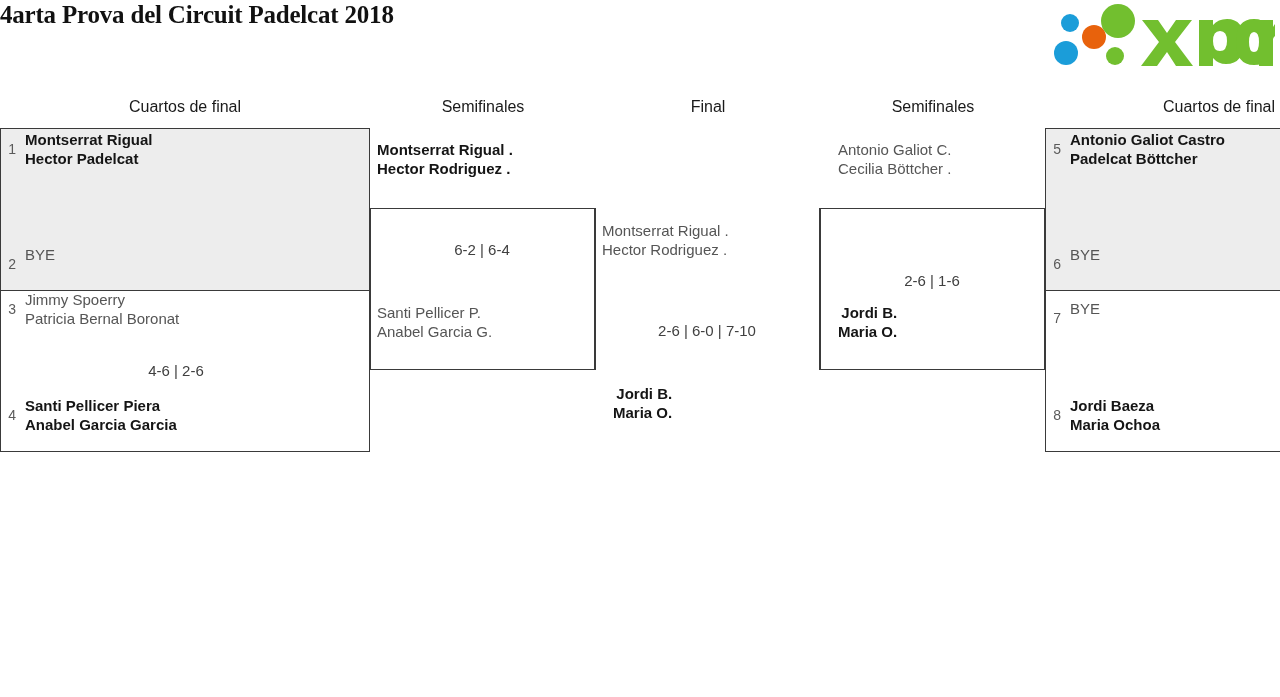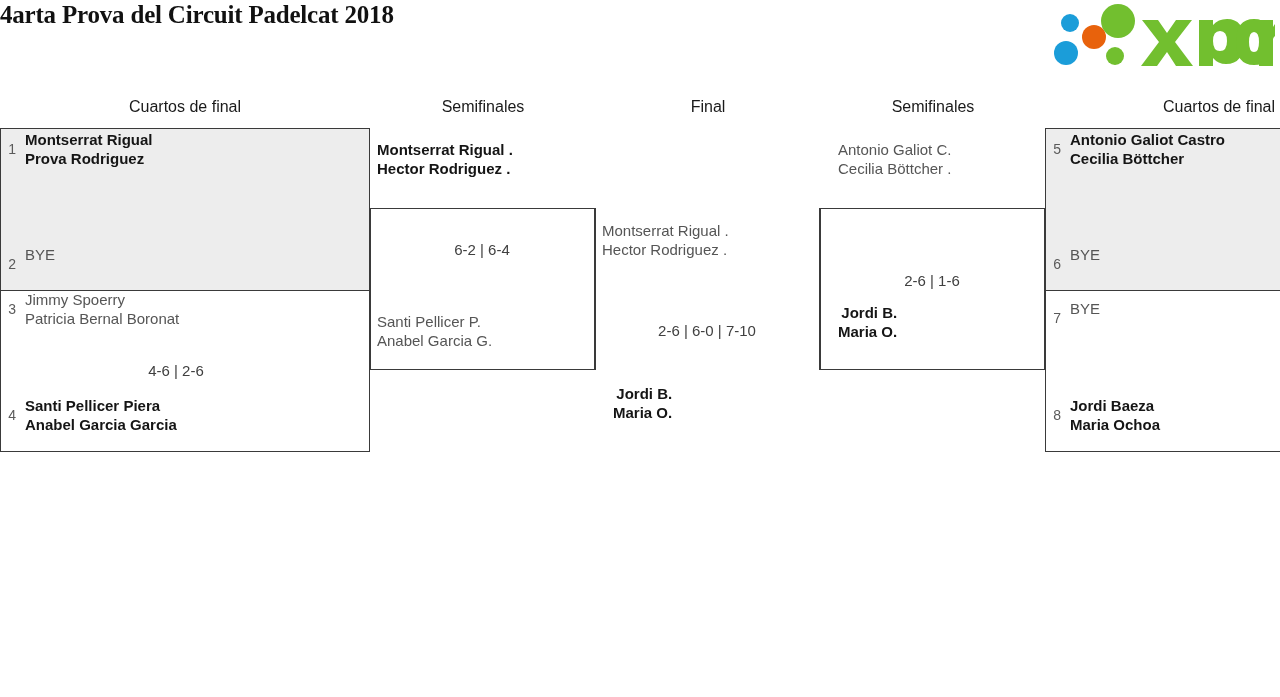--- a/index.html
+++ b/index.html
@@ -154,21 +154,21 @@
 
   <div class="qbox" style="left:0px; top:128px; width:370px; height:324px;">
     <div class="qcell top shaded"></div>
     <div class="qcell bottom"></div>
   </div>
 
   <div class="team" style="left:6px; top:130px;">
     <span class="seed">1</span>
     <span class="names">
       <span class="p-win">Montserrat Rigual</span>
-      <span class="p-win">Prova Rodriguez</span>
+      <span class="p-win">Hector Padelcat</span>
     </span>
   </div>
 
   <div class="team" style="left:6px; top:245px;">
     <span class="seed">2</span>
     <span class="names">
       <span class="p-bye">BYE</span>
     </span>
   </div>
 
@@ -192,21 +192,21 @@
 
   <div class="sbox" style="left:370px; top:208px; width:225px; height:162px;"></div>
 
   <div class="team" style="left:377px; top:140px;">
     <span class="names">
       <span class="p-win">Montserrat Rigual .</span>
       <span class="p-win">Hector Rodriguez .</span>
     </span>
   </div>
 
-  <div class="team" style="left:377px; top:303px;margin-top:9px;">
+  <div class="team" style="left:377px; top:303px;">
     <span class="names">
       <span class="p-lose">Santi Pellicer P.</span>
       <span class="p-lose">Anabel Garcia G.</span>
     </span>
   </div>
 
   <div class="score" style="left:382px; top:240px; width:200px;">6-2 | 6-4</div>
 
   <div class="fbox" style="left:595px; top:208px; width:225px; height:162px;"></div>
 
@@ -246,21 +246,21 @@
 
   <div class="qbox" style="left:1045px; top:128px; width:370px; height:324px;">
     <div class="qcell top shaded"></div>
     <div class="qcell bottom"></div>
   </div>
 
   <div class="team" style="left:1051px; top:130px;">
     <span class="seed">5</span>
     <span class="names">
       <span class="p-win">Antonio Galiot Castro</span>
-      <span class="p-win">Cecilia Böttcher</span>
+      <span class="p-win">Padelcat Böttcher</span>
     </span>
   </div>
 
   <div class="team" style="left:1051px; top:245px;">
     <span class="seed">6</span>
     <span class="names">
       <span class="p-bye">BYE</span>
     </span>
   </div>
 

